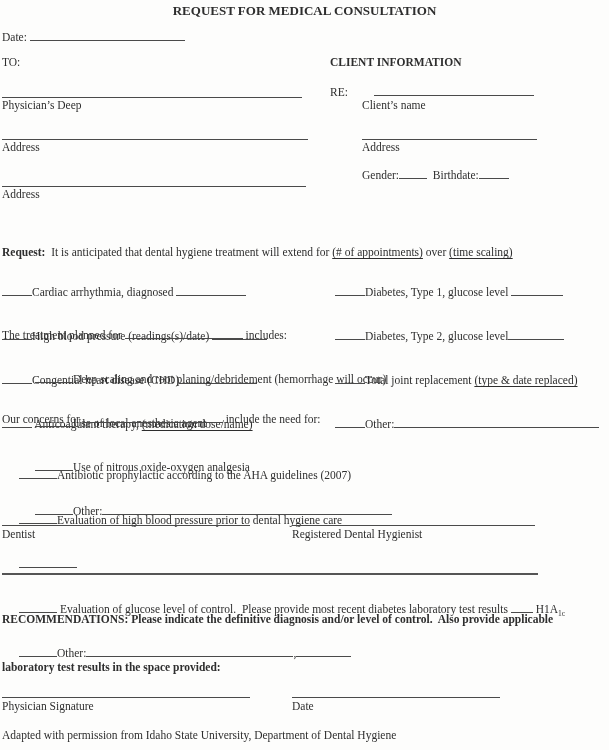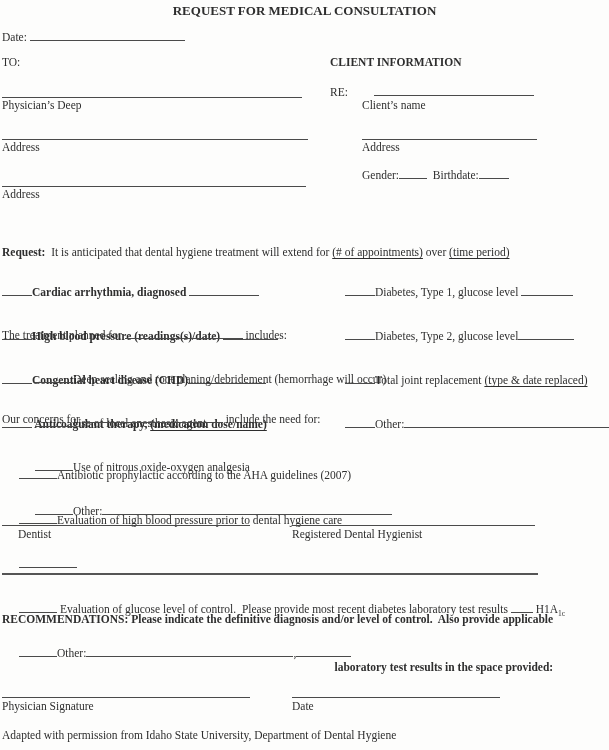--- a/index.html
+++ b/index.html
@@ -6,21 +6,21 @@
   .page{
     position:relative;
     width:609px;height:750px;
     background:#fdfdfc;
     font-family:"Liberation Serif","DejaVu Serif",serif;
     font-size:11.5px;
     color:#2e2e2e;
     overflow:hidden;
   }
   .abs{position:absolute;white-space:pre;}
-  .b{font-weight:bold;text-align:right;}
+  .b{font-weight:bold;}
   .center{left:0;width:100%;text-align:center;}
   .u{text-decoration:underline;text-underline-offset:2px;}
   .bl{
     display:inline-block;
     height:11px;
     border-bottom:1px solid #4a4a4a;
     vertical-align:baseline;
   }
   .lineblk{border-bottom:1px solid #4a4a4a;height:12px;}
   .rows{line-height:14.4px;}
@@ -51,31 +51,31 @@
   <div class="abs lineblk" style="top:127px;left:362px;width:175px;"></div>
   <div class="abs" style="top:141px;left:2px;">Address</div>
   <div class="abs" style="top:141px;left:362px;">Address</div>
 
   <div class="abs" style="top:167px;left:362px;"><span>Gender:</span><span class="bl" style="width:28px;"></span><span>  </span><span>Birthdate:</span><span class="bl" style="width:30px;"></span></div>
 
   <div class="abs lineblk" style="top:174px;left:2px;width:304px;"></div>
   <div class="abs" style="top:188px;left:2px;">Address</div>
 
   <div class="abs para" style="top:212px;left:2px;">
-    <div><span class="b">Request:</span><span>  It is anticipated that dental hygiene treatment will extend for </span><span class="u">(# of appointments)</span><span> over </span><span class="u">(time period)</span></div>
+    <div><span class="b">Request:</span><span>  It is anticipated that dental hygiene treatment will extend for </span><span class="u">(# of appointments)</span><span> over </span><span class="u">(time scaling)</span></div>
   </div>
 
-  <div class="abs rows" style="top:255px;left:2px;font-weight:bold;">
+  <div class="abs rows" style="top:255px;left:2px;">
     <div><span class="bl" style="width:30px;"></span><span>Cardiac arrhythmia, diagnosed </span><span class="bl" style="width:70px;"></span></div>
     <div><span class="bl" style="width:30px;"></span><span>High blood pressure (readings(s)/date) </span><span class="bl" style="width:55px;"></span></div>
     <div><span class="bl" style="width:30px;"></span><span>Congential heart disease (CHD)</span><span class="bl" style="width:78px;"></span></div>
     <div><span class="bl" style="width:30px;"></span><span> Anticoagulant therapy, </span><span class="u">(medication dose/name)</span></div>
   </div>
 
-  <div class="abs rows" style="top:255px;left:345px;">
+  <div class="abs rows" style="top:255px;left:335px;">
     <div><span class="bl" style="width:30px;"></span><span>Diabetes, Type 1, glucose level </span><span class="bl" style="width:52px;"></span></div>
     <div><span class="bl" style="width:30px;"></span><span>Diabetes, Type 2, glucose level</span><span class="bl" style="width:56px;"></span></div>
     <div><span class="bl" style="width:30px;"></span><span>Total joint replacement </span><span class="u">(type &amp; date replaced)</span></div>
     <div><span class="bl" style="width:30px;"></span><span>Other:</span><span class="bl" style="width:205px;"></span></div>
   </div>
 
   <div class="abs" style="top:327px;left:2px;"><span>The treatment planned for </span><span class="bl" style="width:118px;"></span><span> includes:</span></div>
   <div class="abs rows" style="top:342px;left:35px;">
     <div><span class="bl" style="width:38px;"></span><span>Deep scaling and root planing/debridement (hemorrhage will occur)</span></div>
     <div><span class="bl" style="width:38px;"></span><span>Use of local anesthesic agent</span></div>
@@ -87,21 +87,21 @@
   <div class="abs rows2" style="top:438px;left:19px;">
     <div><span class="bl" style="width:38px;"></span><span>Antibiotic prophylactic according to the AHA guidelines (2007)</span></div>
     <div><span class="bl" style="width:38px;"></span><span>Evaluation of high blood pressure prior to dental hygiene care</span></div>
     <div><span class="bl" style="width:38px;"></span><span class="bl" style="width:20px;"></span></div>
     <div><span class="bl" style="width:38px;"></span><span> Evaluation of glucose level of control.  Please provide most recent diabetes laboratory test results </span><span class="bl" style="width:22px;"></span><span> </span><span>H1A</span><sub class="sc">1c</sub></div>
     <div><span class="bl" style="width:38px;"></span><span>Other:</span><span class="bl" style="width:207px;"></span><span>,</span><span class="bl" style="width:55px;"></span></div>
   </div>
 
   <div class="abs lineblk" style="top:513px;left:2px;width:248px;"></div>
   <div class="abs lineblk" style="top:513px;left:292px;width:243px;"></div>
-  <div class="abs" style="top:528px;left:2px;margin-left:16px;">Dentist</div>
+  <div class="abs" style="top:528px;left:2px;">Dentist</div>
   <div class="abs" style="top:528px;left:292px;">Registered Dental Hygienist</div>
 
   <div class="abs divider" style="top:573px;left:2px;width:536px;"></div>
   <div class="abs para b" style="top:579px;left:2px;">
     <div>RECOMMENDATIONS: Please indicate the definitive diagnosis and/or level of control.  Also provide applicable</div>
     <div>laboratory test results in the space provided:</div>
   </div>
 
   <div class="abs lineblk" style="top:685px;left:2px;width:248px;"></div>
   <div class="abs lineblk" style="top:685px;left:292px;width:208px;"></div>

